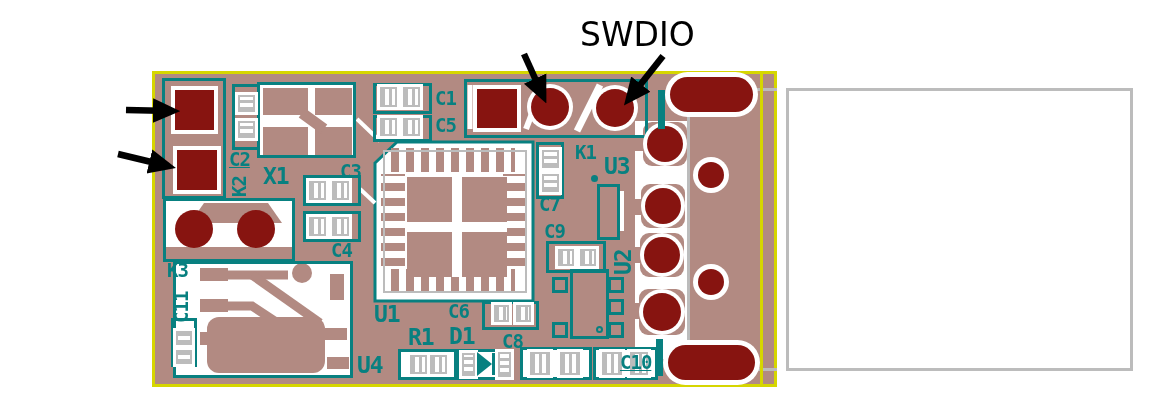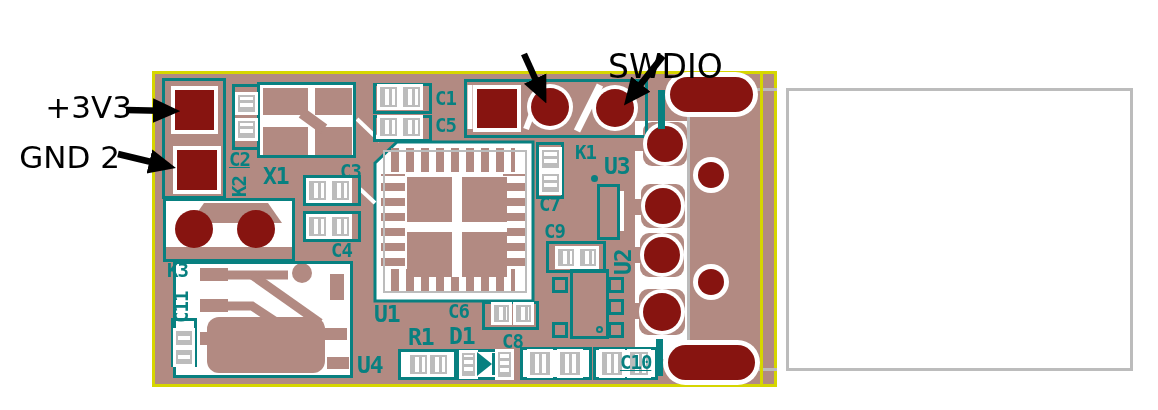--- a/index.html
+++ b/index.html
@@ -221,23 +221,21 @@
     <div class="silklab big" style="left:452px;top:84px;">U3</div>
     <div class="silklab big vlab" style="left:460px;top:204px;">U2</div>
     <div class="silklab" style="left:296px;top:231px;">C6</div>
     <div class="silklab big" style="left:256px;top:255px;">R1</div>
     <div class="silklab big" style="left:297px;top:254px;">D1</div>
     <div class="silklab" style="left:350px;top:261px;">C8</div>
     <div class="silklab big" style="left:205px;top:283px;">U4</div>
     <div class="silklab" style="left:468px;top:282px;text-decoration:underline;">C10</div>
   </div>
 
-  <div class="anno" style="left:608px;top:17px;font-size:33px;margin-top:32px;">SWDIO</div>
-  <div class="anno" style="left:22px;top:90px;width:110px;text-align:right;">+3V3</div>
-  <div class="anno" style="left:8px;top:140px;width:112px;text-align:right;">GND 2</div>
+  <div class="anno" style="left:580px;top:17px;font-size:33px;">SWDIO</div>
 
   <svg class="annosvg" width="1158" height="410" viewBox="0 0 1158 410">
     <defs>
       <marker id="ah" viewBox="0 0 10 10" refX="7" refY="5" markerWidth="4.2" markerHeight="4.2" orient="auto-start-reverse">
         <polygon points="0,0.5 10,5 0,9.5" fill="#000"></polygon>
       </marker>
     </defs>
     <line x1="126" y1="110" x2="172" y2="111" stroke="#000" stroke-width="6.5" marker-end="url(#ah)"></line>
     <line x1="118" y1="154" x2="168" y2="166" stroke="#000" stroke-width="6.5" marker-end="url(#ah)"></line>
     <line x1="524" y1="54" x2="543" y2="96" stroke="#000" stroke-width="6.5" marker-end="url(#ah)"></line>

